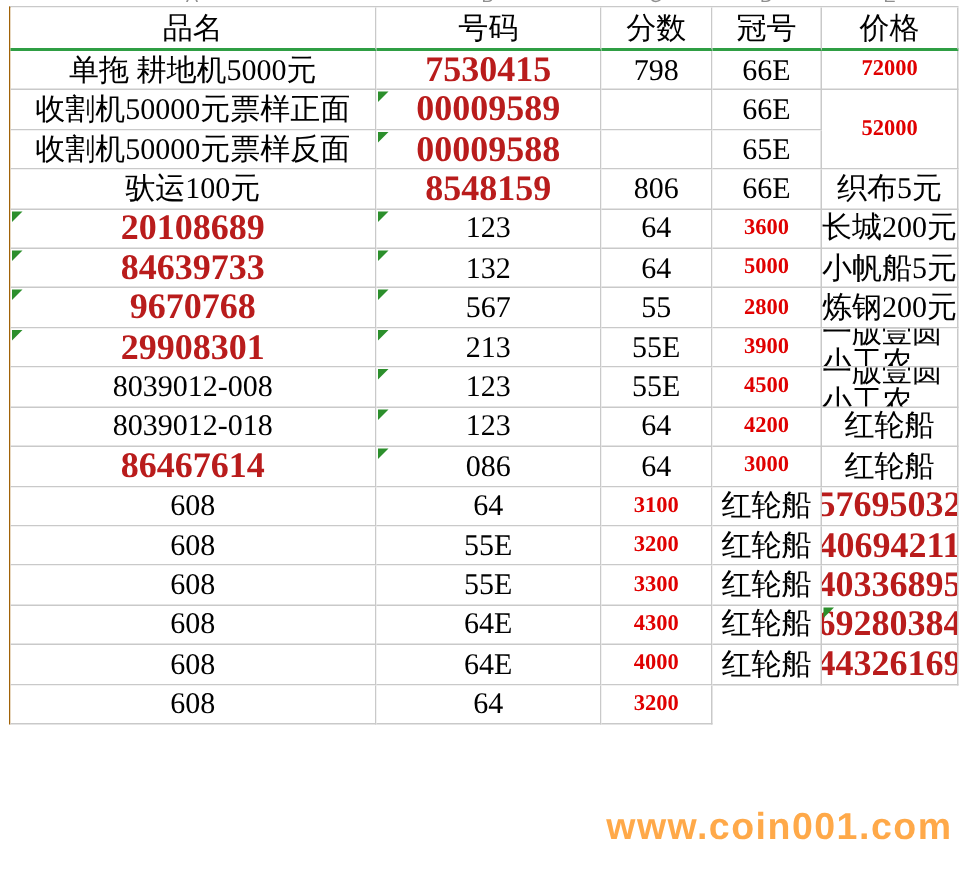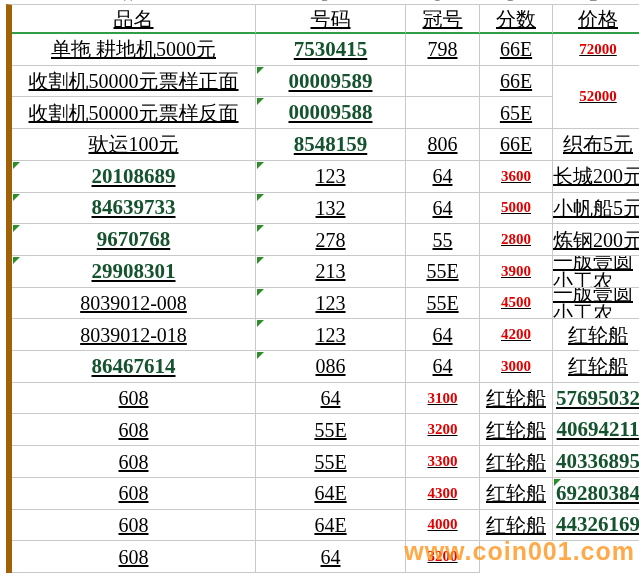--- a/index.html
+++ b/index.html
@@ -9,37 +9,36 @@
     font-family:"Liberation Serif","DejaVu Serif",serif;
   }
   
   #topstrip{position:absolute;top:0;left:6px;width:633px;height:4px;overflow:hidden;}
   .colletter{
     position:absolute;top:-10px;transform:translateX(-50%);
     font:12px "Liberation Sans",sans-serif;color:#8f8f8f;
   }
   
   #sheet{
-    position:absolute;top:4px;left:6px;width:633px;height:569px;
+    position:absolute;top:4px;left:6px;width:633px;height:479px;
     display:grid;
     grid-template-columns:244px 150px 74px 73px 91px;
     grid-template-rows:29px repeat(17,1fr);
     border-top:1px solid #c9c9c9;
-    border-left:6px solid #a16207;
+    border-left:1px solid #a16207;
     box-sizing:border-box;
-    text-decoration:underline;
   }
   .cell{
     position:relative;box-sizing:border-box;overflow:hidden;
     border-right:1px solid #c9c9c9;border-bottom:1px solid #c9c9c9;
     display:flex;align-items:center;justify-content:center;
     font-size:20px;color:#000;background:#fff;line-height:1;
   }
   .hcell{font-size:20px;border-bottom:2px solid #2f9e44;}
-  .num-blue span{color:#14532d;font-weight:bold;font-size:21px;}
+  .num-blue span{color:#b91c1c;font-weight:bold;font-size:24px;}
   .num-black span{color:#000;font-weight:normal;font-size:20px;}
   .price span{color:#e00000;font-weight:bold;font-size:15px;}
   .merged{grid-row:span 2;}
   .tri{
     position:absolute;top:1px;left:1px;width:0;height:0;
     border-top:7px solid #2c8f2c;border-right:7px solid transparent;
   }
   #watermark{
     position:absolute;right:4px;bottom:17px;z-index:5;
     font-family:"Liberation Sans",sans-serif;font-weight:bold;
@@ -60,24 +59,24 @@
   </div>
 
 <div id="sheet">
     <div class="cell hcell">
       <span>品名</span>
     </div>
     <div class="cell hcell">
       <span>号码</span>
     </div>
     <div class="cell hcell">
+      <span>分数</span>
+    </div>
+    <div class="cell hcell">
       <span>冠号</span>
-    </div>
-    <div class="cell hcell">
-      <span>分数</span>
     </div>
     <div class="cell hcell">
       <span>价格</span>
     </div>
     <div class="cell">
       <span>单拖 耕地机5000元</span>
     </div>
     <div class="cell num-blue">
       <span>7530415</span>
     </div>
@@ -166,21 +165,21 @@
       <span>5000</span>
     </div>
     <div class="cell">
       <span>小帆船5元</span>
     </div>
     <div class="cell num-blue">
       <span>9670768</span>
       <span class="tri"></span>
     </div>
     <div class="cell">
-      <span>278</span>
+      <span>567</span>
       <span class="tri"></span>
     </div>
     <div class="cell">
       <span>55</span>
     </div>
     <div class="cell price">
       <span>2800</span>
     </div>
     <div class="cell">
       <span>炼钢200元</span>

